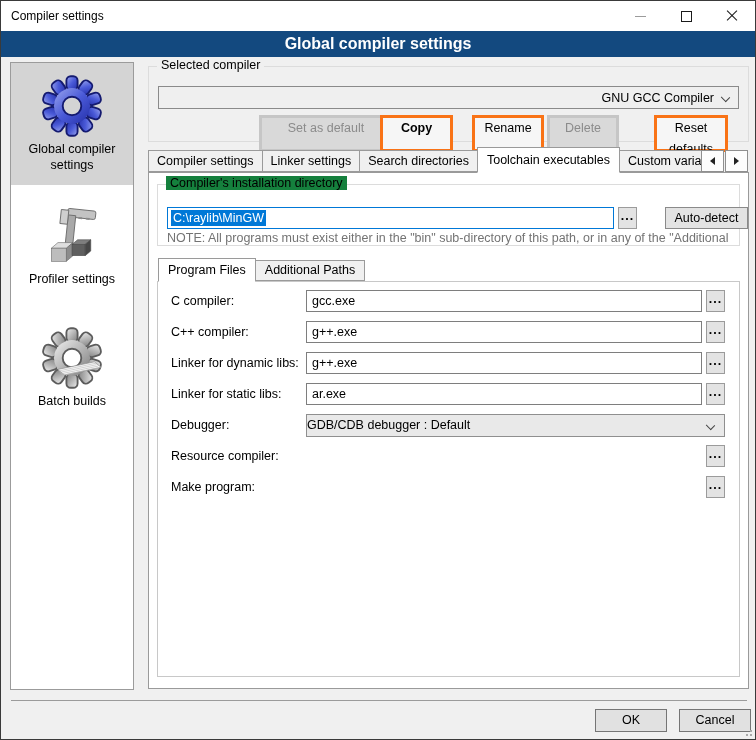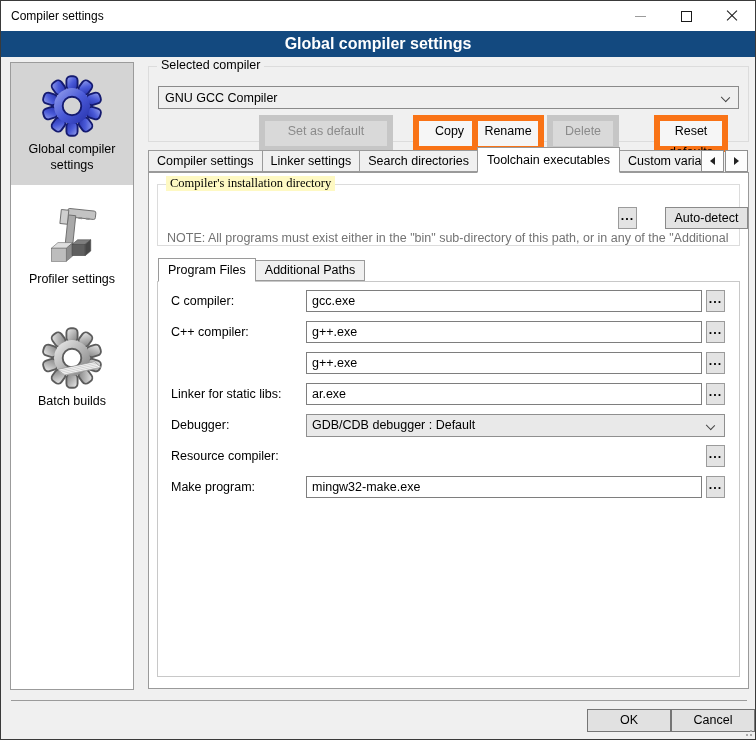--- a/index.html
+++ b/index.html
@@ -35,67 +35,67 @@
   .side-item .lbl { text-align:center; line-height:1.25; padding:0 6px; }
 
   
   .groupbox { position:absolute; border:1px solid #DCDCDC; }
   .groupbox > .gb-label { position:absolute; top:-9px; left:8px; padding:0 4px; }
   #grp-selected { left:147px; top:65px; width:601px; height:76px; }
   #grp-selected > .gb-label { background:#F0F0F0; }
 
   .combo { position:absolute; height:23px; background:#EFEFEF; border:1px solid #8a8a8a; display:flex; align-items:center; padding:0 24px 0 6px; }
   .combo .chev { position:absolute; right:9px; top:7px; width:7px; height:7px; border-right:1px solid #444; border-bottom:1px solid #444; transform:rotate(45deg) scaleY(0.9); }
-  #compiler-combo { left:157px; top:85px; width:581px; }
-
-  .btn { position:absolute; height:37px; background:#F6F6F6; border:6px solid #f97316; text-align:center; line-height:21px; cursor:default; }
+  #compiler-combo { left:157px; top:85px; width:581px;justify-content:flex-end; }
+
+  .btn { position:absolute; height:37px; background:#F6F6F6; border:3px solid #f97316; text-align:center; line-height:21px; cursor:default; }
   .btn.disabled { background:#D9D9D9; border-color:#C6C6C6; color:#8b8b8b; }
   #btn-setdefault { left:258px; top:114px; width:134px; }
-  #btn-copy       { left:412px; top:114px; width:73px; }
+  #btn-copy       { left:379px; top:114px; width:73px;font-weight:bold; }
   #btn-rename     { left:471px; top:114px; width:72px; }
   #btn-delete     { left:546px; top:114px; width:72px; }
   #btn-reset      { left:653px; top:114px; width:74px; }
 
   
   .tabstrip { position:absolute; left:147px; top:146px; width:553px; height:26px; display:flex; align-items:flex-end; overflow:hidden; white-space:nowrap; }
   .tab { height:22px; margin-bottom:1px; margin-right:-1px; padding:0 8px; line-height:20px; background:#F0F0F0; border:1px solid #9a9a9a; flex:0 0 auto; }
   .tab.active { height:26px; margin-bottom:0; line-height:24px; background:#fff; border-bottom:1px solid #fff; position:relative; z-index:3; padding:0 9px; }
   .tab-arrows { position:absolute; left:700px; top:149px; display:flex; gap:1px; z-index:4; }
   .tab-arrow { width:23px; height:22px; background:#FDFDFD; border:1px solid #8f8f8f; display:flex; align-items:center; justify-content:center; }
   .tri-left  { width:0; height:0; border-top:4px solid transparent; border-bottom:4px solid transparent; border-right:5px solid #222; }
   .tri-right { width:0; height:0; border-top:4px solid transparent; border-bottom:4px solid transparent; border-left:5px solid #222; }
 
   .tabpanel { position:absolute; left:147px; top:171px; width:601px; height:517px; background:#fff; border:1px solid #9a9a9a; z-index:1; }
 
   
   #grp-installdir { left:156px; top:183px; width:583px; height:62px; z-index:2; }
-  #grp-installdir > .gb-label { background:#fef9c3;font-family:Liberation Serif, serif; }
+  #grp-installdir > .gb-label { background:#15803d; }
   .path-input { position:absolute; left:166px; top:206px; width:447px; height:22px; background:#fff; border:1px solid #0078D7; display:flex; align-items:center; padding-left:3px; z-index:2; overflow:hidden; white-space:nowrap; }
   .sel-text { background:#0078D7; color:#fff; padding:1px 2px; }
   .small-btn { position:absolute; width:19px; height:22px; background:#E3E3E3; border:1px solid #9b9b9b; text-align:center; line-height:16px; font-weight:bold; letter-spacing:1px; z-index:2; }
   #browse-installdir { left:617px; top:206px; }
   #btn-autodetect { left:664px; top:206px; width:83px; height:22px; background:#E3E3E3; border:1px solid #8a8a8a; z-index:2; }
   .note { position:absolute; left:166px; top:230px; width:571px; color:#737373; white-space:nowrap; overflow:hidden; z-index:2; }
 
   
   .subtabstrip { position:absolute; left:157px; top:257px; height:24px; display:flex; align-items:flex-end; z-index:2; }
   .subtab { height:21px; margin-bottom:1px; margin-right:-1px; padding:0 9px; line-height:19px; background:#F0F0F0; border:1px solid #9a9a9a; }
   .subtab.active { height:24px; margin-bottom:0; line-height:22px; background:#fff; border-bottom:1px solid #fff; position:relative; z-index:3; }
   .subpanel { position:absolute; left:156px; top:280px; width:583px; height:396px; background:#fff; border:1px solid #C8C8C8; z-index:1; }
 
   
   .row-label { position:absolute; left:170px; height:22px; line-height:22px; z-index:2; }
   .row-field { position:absolute; left:305px; width:396px; height:22px; background:#fff; border:1px solid #7e7e7e; line-height:20px; padding-left:5px; z-index:2; overflow:hidden; white-space:nowrap; }
   .row-browse { position:absolute; left:705px; z-index:2; }
-  .row-select { position:absolute; left:305px; width:419px; height:23px; background:#E9E9E9; border:1px solid #8f8f8f; line-height:21px; padding-left:5px; z-index:2; }
+  .row-select { position:absolute; left:305px; width:419px; height:23px; background:#E9E9E9; border:1px solid #8f8f8f; line-height:21px; z-index:2; }
   .row-select .chev { position:absolute; right:10px; top:7px; width:7px; height:7px; border-right:1px solid #444; border-bottom:1px solid #444; transform:rotate(45deg) scaleY(0.9); }
 
   
   .divider { position:absolute; left:10px; top:699px; width:736px; height:1px; background:#9b9b9b; }
-  .footer-btn { position:absolute; top:708px; width:84px; height:23px; background:#E1E1E1; border:1px solid #757575; text-align:center; line-height:21px; }
+  .footer-btn { position:absolute; top:708px; width:72px; height:23px; background:#E1E1E1; border:1px solid #757575; text-align:center; line-height:21px;margin-left:8px; }
   #btn-ok { left:586px; }
   #btn-cancel { left:670px; }
   .grip { position:absolute; right:3px; bottom:3px; width:10px; height:10px; }
   .grip i { position:absolute; width:2px; height:2px; background:#a9a9a9; }
   .grip i:nth-child(1){ right:0; bottom:0; }
   .grip i:nth-child(2){ right:4px; bottom:0; }
   .grip i:nth-child(3){ right:0; bottom:4px; }
 </style>
 </head>
 <body>
@@ -236,56 +236,59 @@
     <div class="tab-arrow">
         <span class="tri-right"></span>
       </div>
   </div>
 
   <div class="tabpanel"></div>
 
   <div class="groupbox" id="grp-installdir">
     <span class="gb-label">Compiler's installation directory</span>
   </div>
+  <div class="path-input">
+    <span class="sel-text">C:\raylib\MinGW</span>
+  </div>
   <div class="small-btn" id="browse-installdir">...</div>
   <div class="btn" id="btn-autodetect" style="position:absolute; line-height:20px; font-weight:normal;">Auto-detect</div>
   <div class="note">NOTE: All programs must exist either in the "bin" sub-directory of this path, or in any of the "Additional</div>
 
   <div class="subtabstrip">
     <div class="subtab active">Program Files</div>
     <div class="subtab">Additional Paths</div>
   </div>
   <div class="subpanel"></div>
 
   <div class="row-label" style="top:289px">C compiler:</div>
   <div class="row-field" style="top:289px">gcc.exe</div>
   <div class="small-btn row-browse" style="top:289px">...</div>
 
   <div class="row-label" style="top:320px">C++ compiler:</div>
   <div class="row-field" style="top:320px">g++.exe</div>
   <div class="small-btn row-browse" style="top:320px">...</div>
 
+  <div class="row-label" style="top:351px">Linker for dynamic libs:</div>
   <div class="row-field" style="top:351px">g++.exe</div>
   <div class="small-btn row-browse" style="top:351px">...</div>
 
   <div class="row-label" style="top:382px">Linker for static libs:</div>
   <div class="row-field" style="top:382px">ar.exe</div>
   <div class="small-btn row-browse" style="top:382px">...</div>
 
   <div class="row-label" style="top:413px">Debugger:</div>
   <div class="row-select" style="top:413px">
     <span>GDB/CDB debugger : Default</span>
     <span class="chev"></span>
   </div>
 
   <div class="row-label" style="top:444px">Resource compiler:</div>
   <div class="small-btn row-browse" style="top:444px">...</div>
 
   <div class="row-label" style="top:475px">Make program:</div>
-  <div class="row-field" style="top:475px">mingw32-make.exe</div>
   <div class="small-btn row-browse" style="top:475px">...</div>
 
   <div class="divider"></div>
   <div class="footer-btn" id="btn-ok">OK</div>
   <div class="footer-btn" id="btn-cancel">Cancel</div>
   <div class="grip">
       <i></i>
       <i></i>
       <i></i>
     </div>

